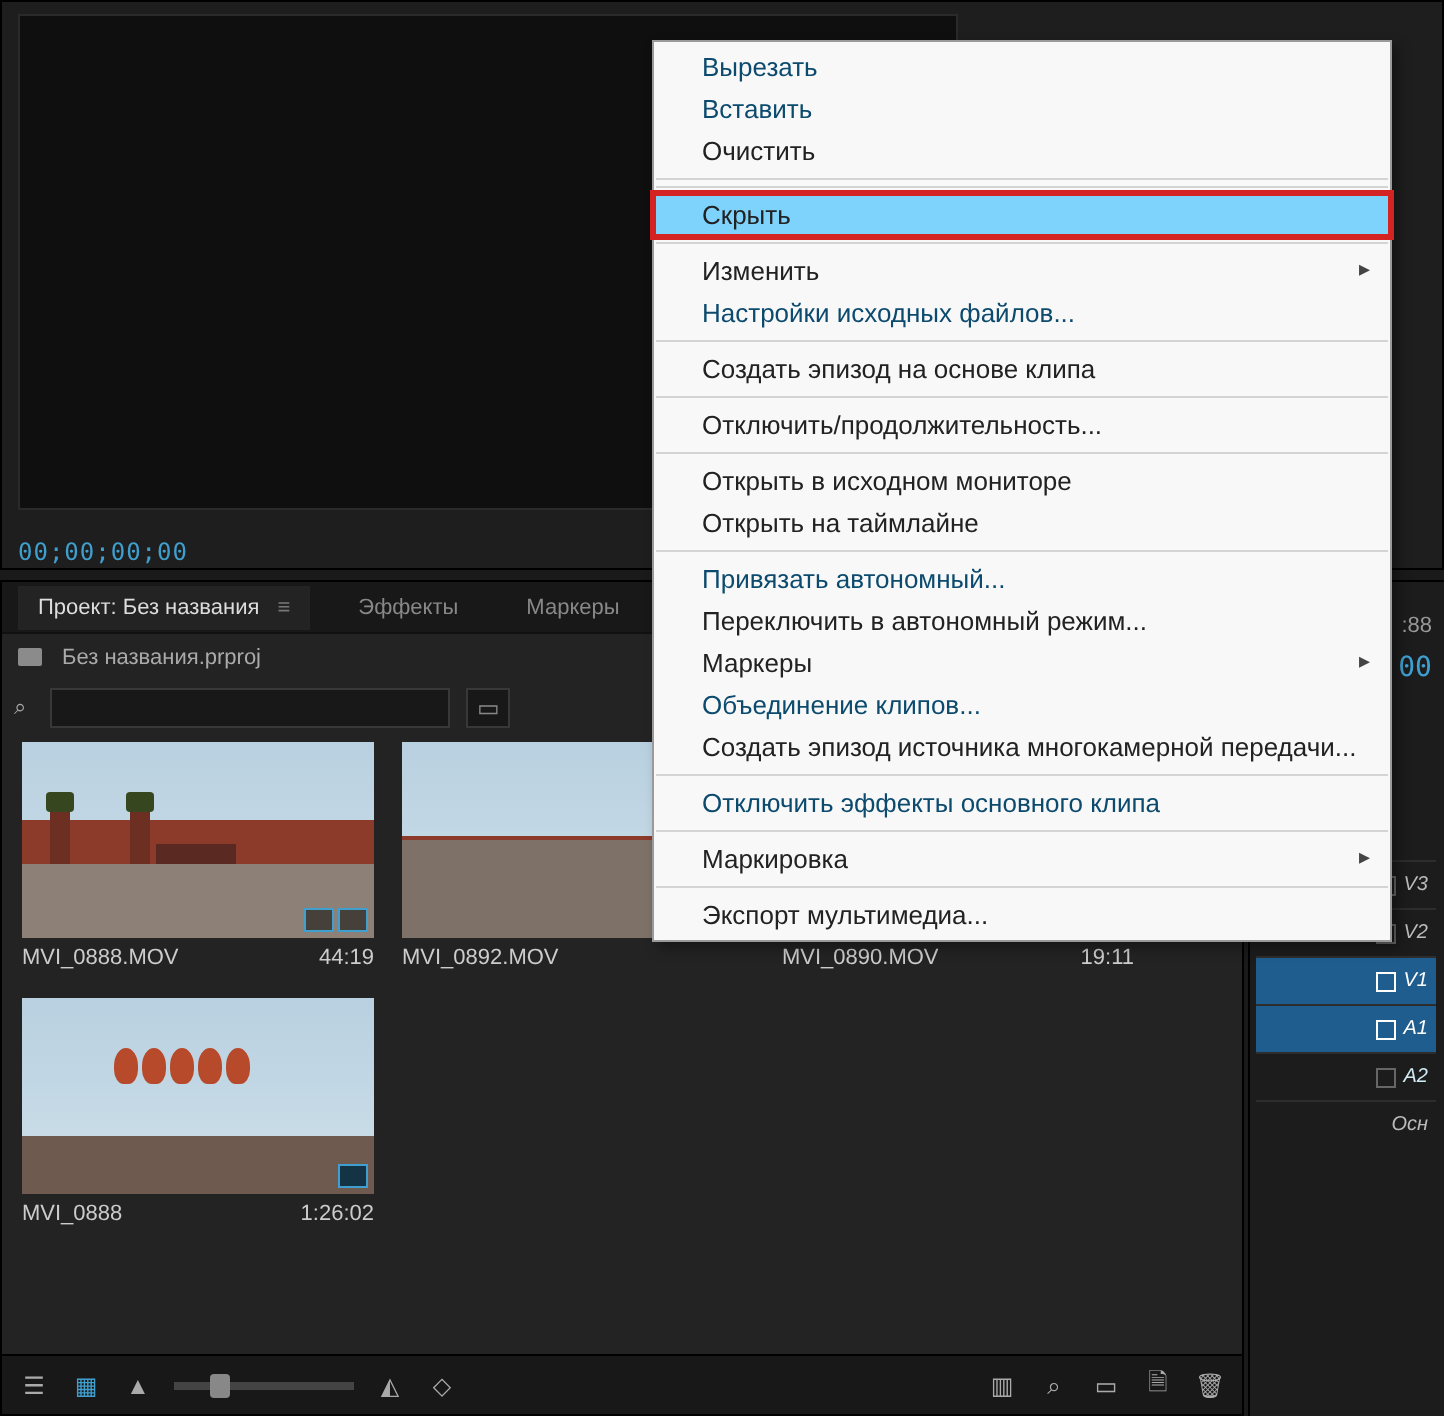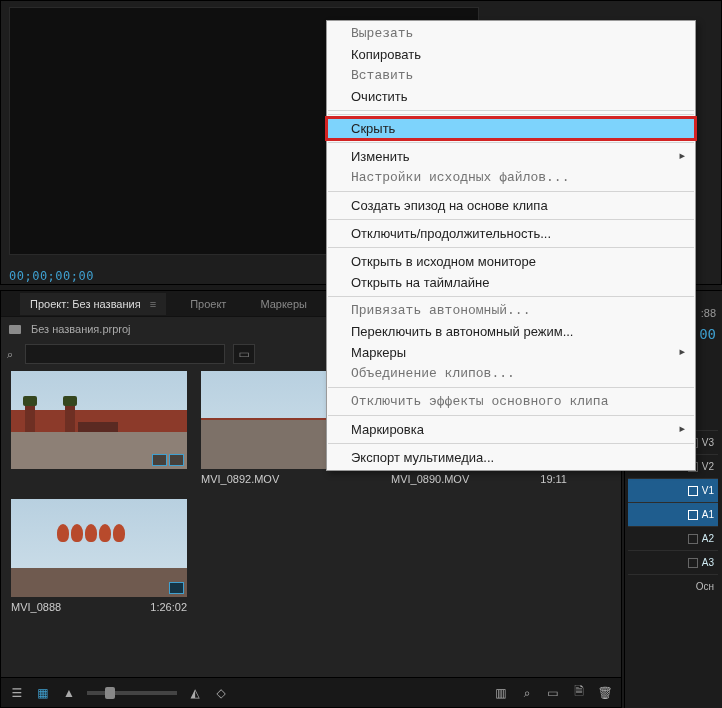--- a/index.html
+++ b/index.html
@@ -37,21 +37,21 @@
     position: absolute;
     left: 0; top: 290px; right: 100px; bottom: 0;
     background: #232323;
     border: 1px solid #000;
   }
   .panel-tabs {
     display: flex;
     height: 26px;
     background: #181818;
     align-items: center;
-    padding-left: 19px;
+    padding-left: 8px;
     gap: 14px;
     border-bottom: 1px solid #111;
   }
   .tab {
     padding: 5px 10px;
     color: #888;
     cursor: pointer;
     font-size: 11px;
   }
   .tab.active {
@@ -150,21 +150,21 @@
     border-left: 1px solid #000;
     border-top: 1px solid #000;
   }
   .right-timecode {
     position: absolute;
     right: 6px; top: 326px;
     color: #3fa0d0;
     font-family: monospace;
     font-size: 14px;
   }
-  .track-stack { position: absolute; right: 4px; top: 430px; width: 90px; }
+  .track-stack { position: absolute; right: 4px; top: 430px; width: 90px; font-style: italic; }
   .track {
     height: 24px; display: flex; align-items: center; justify-content: flex-end;
     gap: 4px; padding-right: 4px;
     border-top: 1px solid #2d2d2d;
     font-size: 10px; color: #bbb;
   }
   .track.audio { color: #cfeaf2; }
   .track.hl { background: #1f5d8e; color: #fff; }
   .tiny-ic { width:10px; height:10px; border:1px solid #666; }
 
@@ -179,21 +179,21 @@
     padding: 2px 0;
     z-index: 50;
   }
   .mi {
     padding: 3px 24px 3px 24px;
     font-size: 13px;
     color: #222;
     white-space: nowrap;
     position: relative;
   }
-  .mi.disabled { color: #737373; font-family: Liberation Mono, monospace; }
+  .mi.disabled { color: #0c4a6e; }
   .mi.submenu::after {
     content: "▸";
     position: absolute; right: 10px; top: 3px;
     color: #444; font-size: 11px;
   }
   .sep { height: 1px; background: #d4d4d4; margin: 3px 1px; }
   .mi.highlight {
     background: #7dd3fc;
     outline: 3px solid #d32323;
     outline-offset: -1px;
@@ -220,21 +220,21 @@
   <div class="monitor-inner"></div>
   <div class="timecode">00;00;00;00</div>
 </div>
 
 <div class="panel">
   <div class="panel-tabs">
     <div class="tab active">
       <span>Проект: Без названия</span>
       <span class="x">≡</span>
     </div>
-    <div class="tab">Проект</div>
+    <div class="tab">Эффекты</div>
     <div class="tab">Маркеры</div>
   </div>
 
   <div class="panel-sub">
     <span class="folder-icon"></span>
     <span>Без названия.prproj</span>
   </div>
 
   <div class="search-row">
     <span class="magnifier">⌕</span>
@@ -249,20 +249,24 @@
         <div class="sky"></div>
           <div class="wall"></div>
           <div class="mausoleum"></div>
         <div class="tower" style="left:14px"></div>
           <div class="tower" style="left:54px"></div>
         <div class="ground"></div>
         <div class="badges">
             <div class="badge"></div>
             <div class="badge"></div>
           </div>
+      </div>
+      <div class="clip-row">
+        <span>MVI_0888.MOV</span>
+        <span>44:19</span>
       </div>
     </div>
 
     <div class="clip">
       <div class="thumb">
         <div class="sky"></div>
           <div class="wall" style="height:22%"></div>
         <div class="ground" style="height:50%;background:#7d7168"></div>
       </div>
       <div class="clip-row">
@@ -345,51 +349,47 @@
       <span>V1</span>
     </div>
   <div class="track hl audio">
       <span class="tiny-ic" style="border-color:#fff"></span>
       <span>A1</span>
     </div>
   <div class="track audio">
       <span class="tiny-ic"></span>
       <span>A2</span>
     </div>
-  <div class="track audio">
-      <span class="tiny-ic"></span>
-      <span>A3</span>
-    </div>
   <div class="track">
       <span>Осн</span>
     </div>
 </div>
 
 <div class="ctxmenu" id="ctxmenu">
     <div class="mi disabled">Вырезать</div>
-    <div class="mi">Копировать</div>
     <div class="mi disabled">Вставить</div>
     <div class="mi">Очистить</div>
     <div class="sep"></div>
     <div class="sep"></div>
     <div class="mi highlight">Скрыть</div>
     <div class="sep"></div>
     <div class="mi submenu">Изменить</div>
     <div class="mi disabled">Настройки исходных файлов...</div>
     <div class="sep"></div>
     <div class="mi">Создать эпизод на основе клипа</div>
     <div class="sep"></div>
     <div class="mi">Отключить/продолжительность...</div>
     <div class="sep"></div>
     <div class="mi">Открыть в исходном мониторе</div>
     <div class="mi">Открыть на таймлайне</div>
     <div class="sep"></div>
     <div class="mi disabled">Привязать автономный...</div>
     <div class="mi">Переключить в автономный режим...</div>
     <div class="mi submenu">Маркеры</div>
     <div class="mi disabled">Объединение клипов...</div>
+    <div class="mi">Создать эпизод источника многокамерной передачи...</div>
     <div class="sep"></div>
     <div class="mi disabled">Отключить эффекты основного клипа</div>
     <div class="sep"></div>
     <div class="mi submenu">Маркировка</div>
     <div class="sep"></div>
     <div class="mi">Экспорт мультимедиа...</div>
   </div>
 
 </body></html>

